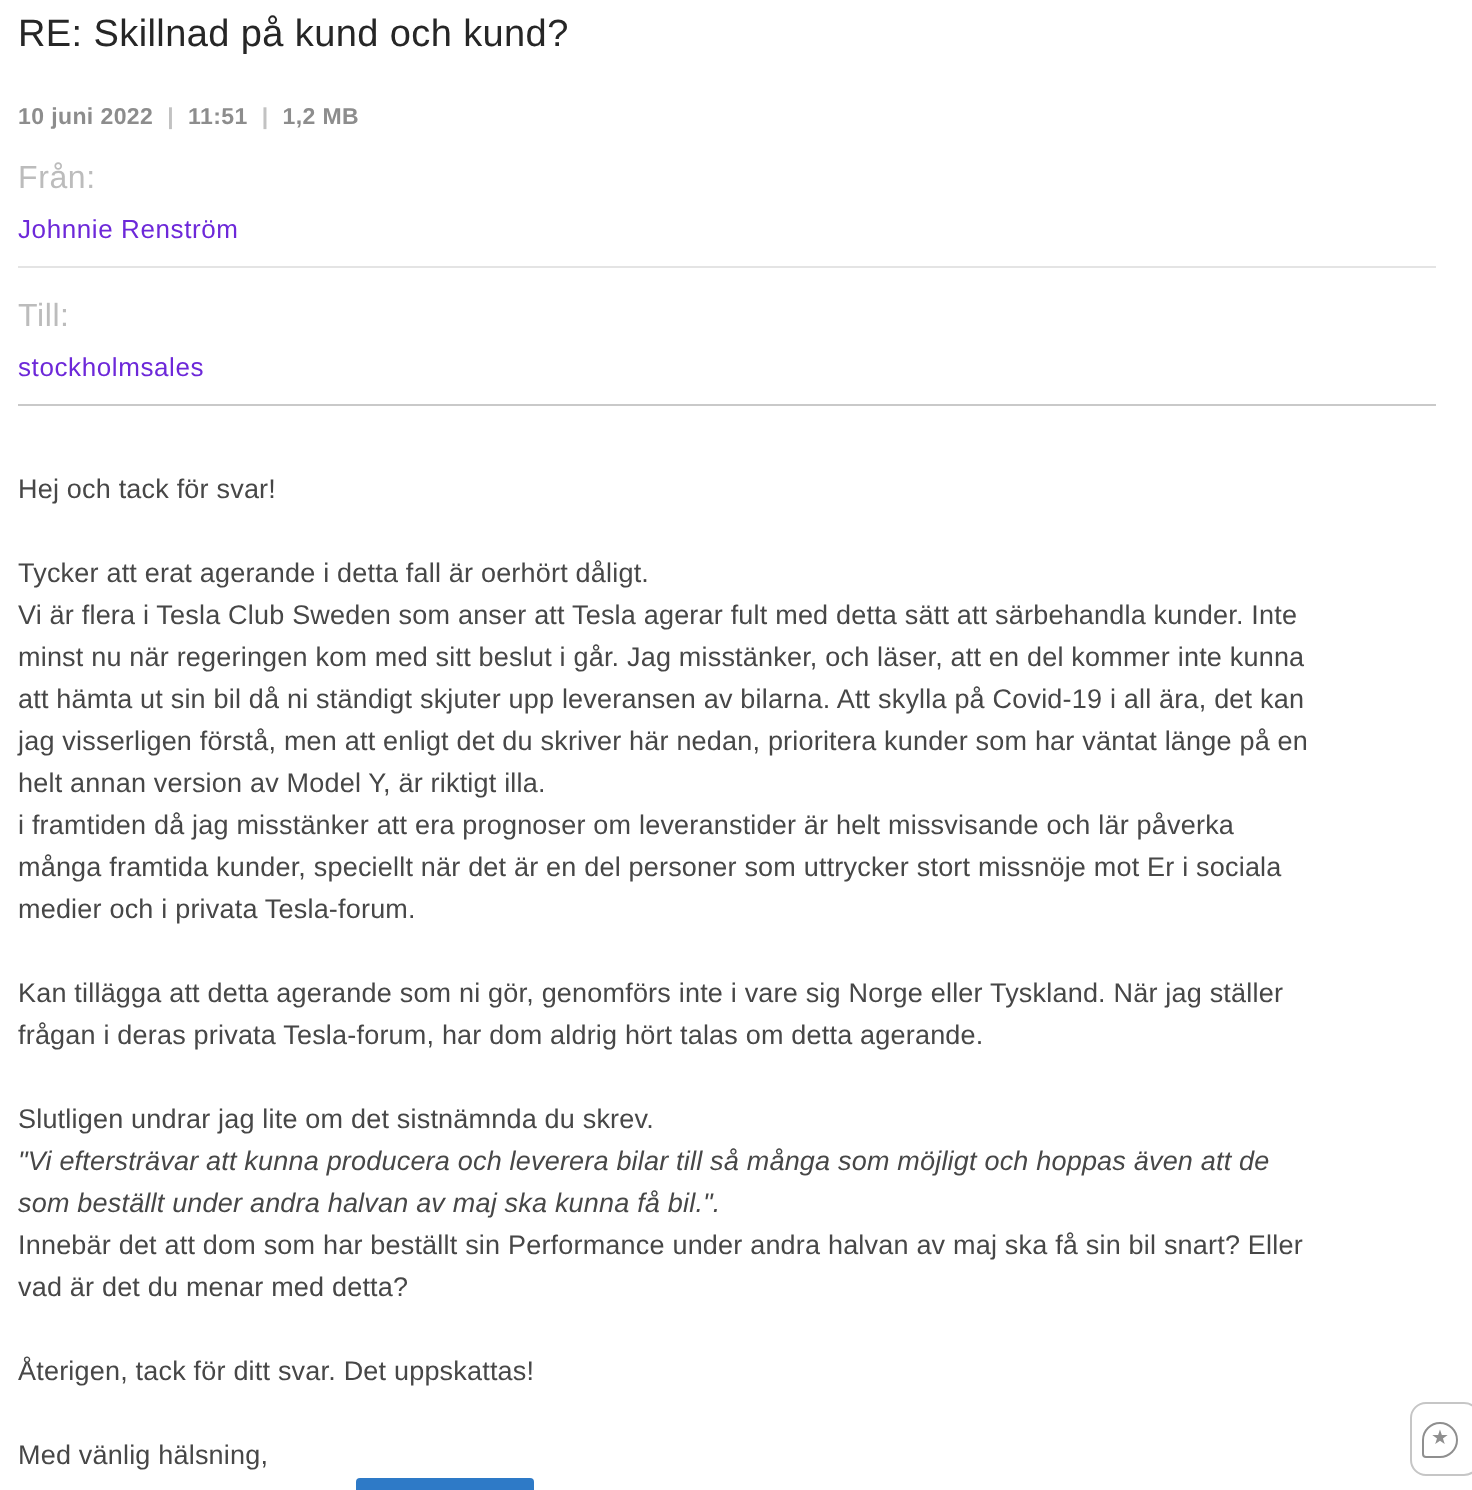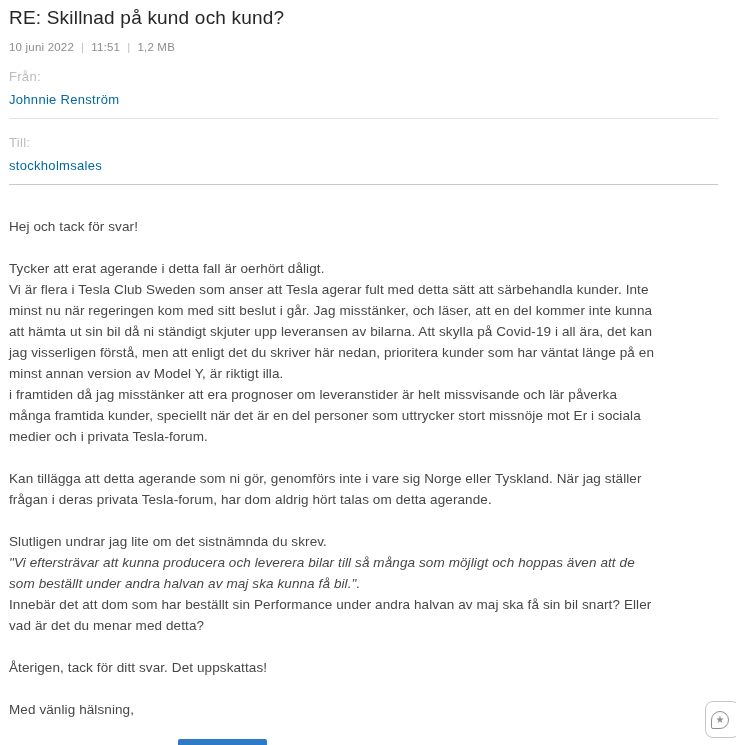--- a/index.html
+++ b/index.html
@@ -10,31 +10,32 @@
     font-family: "Liberation Sans", sans-serif;
     color: #474747;
   }
   .page { padding: 7px 10px 0 9px; }
 
   .subject {
     font-size: 19px; font-weight: 500; color: #262626;
     letter-spacing: 0.2px; line-height: 22px;
   }
   .meta {
-    margin-top: 12px; font-size: 11.5px; color: #8d8d8d;
+    margin-top: 24px; font-size: 11.5px; color: #8d8d8d;
     letter-spacing: 0.2px;
+    font-weight: bold;
   }
   .meta .sep { color: #c2c2c2; margin: 0 7px; }
 
   .field-label {
-    margin-top: 16px; font-size: 13px; color: #bcbcbc;
+    margin-top: 16px; font-size: 16px; color: #bcbcbc;
     letter-spacing: 0.3px;
   }
   .field-value {
-    margin-top: 8px; font-size: 13px; color: #0369a1;
+    margin-top: 8px; font-size: 13px; color: #6d28d9;
     letter-spacing: 0.3px; padding-bottom: 11px;
     cursor: text;
   }
   .divider {
     border: none; border-top: 1px solid #e4e4e4;
     width: 709px; margin: 0;
   }
   .divider.strong { border-top-color: #c9c9c9; }
 
   .email-body {
@@ -97,21 +98,21 @@
   <hr class="divider strong">
 
   <div class="email-body" id="email-body">
       <div class="line">Hej och tack för svar!</div>
       <div class="line">&nbsp;</div>
       <div class="line">Tycker att erat agerande i detta fall är oerhört dåligt.</div>
       <div class="line">Vi är flera i Tesla Club Sweden som anser att Tesla agerar fult med detta sätt att särbehandla kunder. Inte</div>
       <div class="line">minst nu när regeringen kom med sitt beslut i går. Jag misstänker, och läser, att en del kommer inte kunna</div>
       <div class="line">att hämta ut sin bil då ni ständigt skjuter upp leveransen av bilarna. Att skylla på Covid-19 i all ära, det kan</div>
       <div class="line">jag visserligen förstå, men att enligt det du skriver här nedan, prioritera kunder som har väntat länge på en</div>
-      <div class="line">minst annan version av Model Y, är riktigt illa.</div>
+      <div class="line">helt annan version av Model Y, är riktigt illa.</div>
       <div class="line">i framtiden då jag misstänker att era prognoser om leveranstider är helt missvisande och lär påverka</div>
       <div class="line">många framtida kunder, speciellt när det är en del personer som uttrycker stort missnöje mot Er i sociala</div>
       <div class="line">medier och i privata Tesla-forum.</div>
       <div class="line">&nbsp;</div>
       <div class="line">Kan tillägga att detta agerande som ni gör, genomförs inte i vare sig Norge eller Tyskland. När jag ställer</div>
       <div class="line">frågan i deras privata Tesla-forum, har dom aldrig hört talas om detta agerande.</div>
       <div class="line">&nbsp;</div>
       <div class="line">Slutligen undrar jag lite om det sistnämnda du skrev.</div>
       <div class="line italic">"Vi eftersträvar att kunna producera och leverera bilar till så många som möjligt och hoppas även att de</div>
       <div class="line italic">som beställt under andra halvan av maj ska kunna få bil.".</div>

